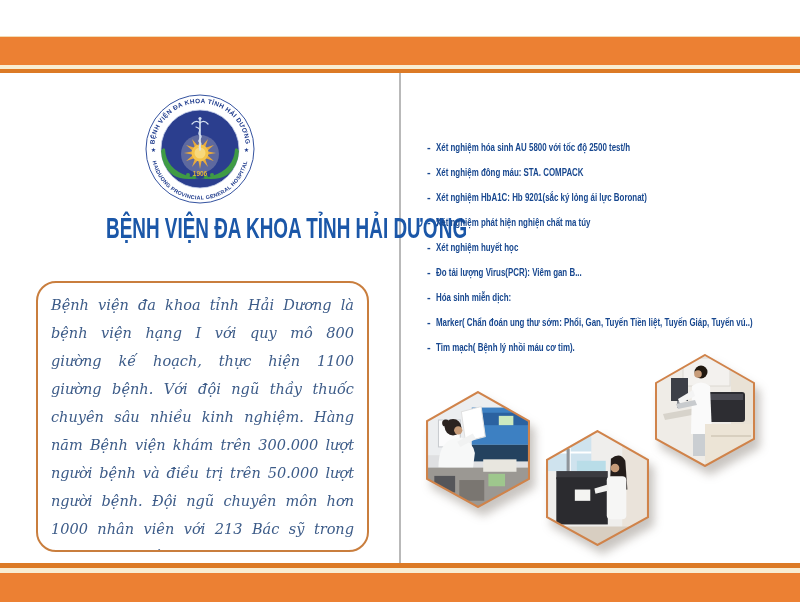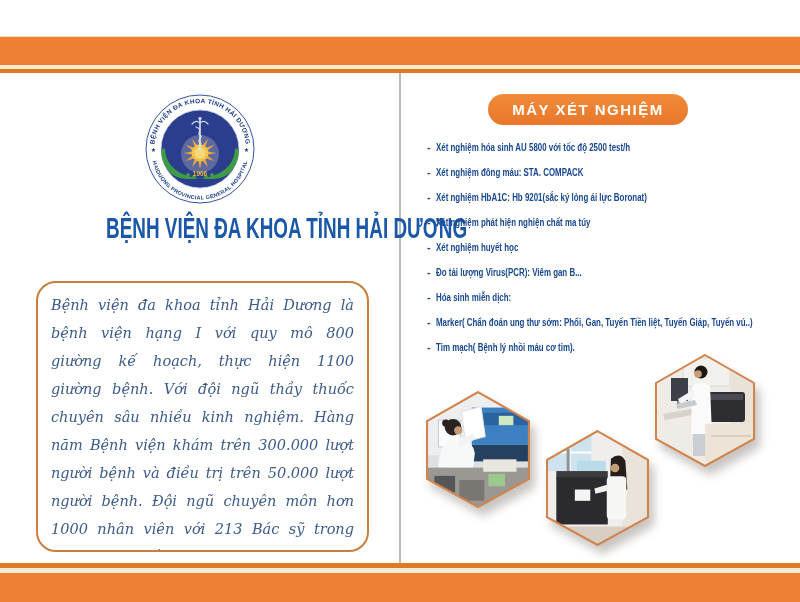--- a/index.html
+++ b/index.html
@@ -91,23 +91,20 @@
   </div>
 
   <div class="title-wrap">
     <span>BỆNH VIỆN ĐA KHOA TỈNH HẢI DƯƠNG</span>
   </div>
 
   <div class="about-box">
     <p class="about-text">Bệnh viện đa khoa tỉnh Hải Dương là bệnh viện hạng I với quy mô 800 giường kế hoạch, thực hiện 1100 giường bệnh. Với đội ngũ thầy thuốc chuyên sâu nhiều kinh nghiệm. Hàng năm Bệnh viện khám trên 300.000 lượt người bệnh và điều trị trên 50.000 lượt người bệnh. Đội ngũ chuyên môn hơn 1000 nhân viên với 213 Bác sỹ trong đó có 01 Tiến sỹ bác sỹ, 09 Bác sỹ chuyên khoa II, 60 Thạc sỹ bác sỹ, 35 Bác sỹ chuyên khoa I ....</p>
   </div>
 
-  <div class="pill">
-    <span>MÁY XÉT NGHIỆM</span>
-  </div>
 
   <ul class="lab-list">
     <li><span class="dash">-</span><span class="cond">Xét nghiệm hóa sinh AU 5800 với tốc độ 2500 test/h</span></li>
     <li><span class="dash">-</span><span class="cond">Xét nghiệm đông máu: STA. COMPACK</span></li>
     <li><span class="dash">-</span><span class="cond">Xét nghiệm HbA1C: Hb 9201(sắc ký lỏng ái lực Boronat)</span></li>
     <li><span class="dash">-</span><span class="cond">Xét nghiệm phát hiện nghiện chất ma túy</span></li>
     <li><span class="dash">-</span><span class="cond">Xét nghiệm huyết học</span></li>
     <li><span class="dash">-</span><span class="cond">Đo tải lượng Virus(PCR): Viêm gan B...</span></li>
     <li><span class="dash">-</span><span class="cond">Hóa sinh miễn dịch:</span></li>
     <li><span class="dash">-</span><span class="cond">Marker( Chẩn đoán ung thư sớm: Phổi, Gan, Tuyến Tiền liệt, Tuyến Giáp, Tuyến vú..)</span></li>

